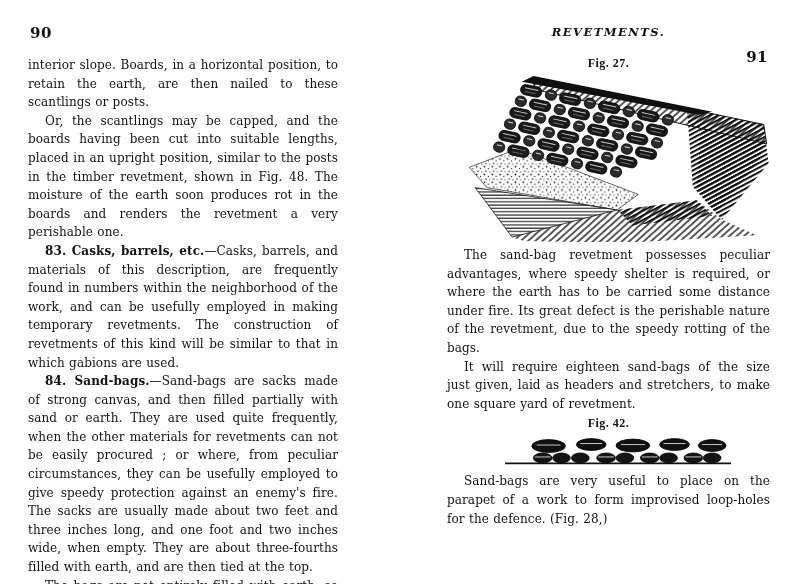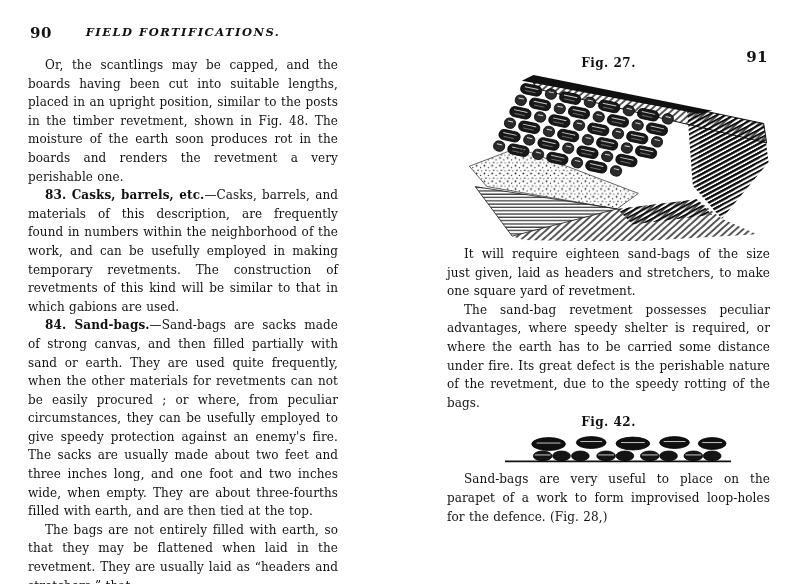--- a/index.html
+++ b/index.html
@@ -21,44 +21,45 @@
     font-size:11.5px;font-weight:bold;font-style:italic;letter-spacing:1.5px;
   }
   .body-text p{
     margin:0;font-size:12px;line-height:18.6px;text-align:justify;
     letter-spacing:.1px;word-spacing:.4px;
   }
   .body-text p.ind{text-indent:17px;}
   .lead{font-weight:bold;margin-top:16px;}
   .figcap{
     text-align:center;font-size:12px;font-weight:bold;
-    margin:3px 0 1px 0;letter-spacing:.5px;
+    margin:3px 0 1px 0;letter-spacing:.5px;font-family:Liberation Serif, serif;
   }
   .fig27-wrap{width:302px;margin:0 0 4px 20px;}
   .fig28-wrap{width:230px;margin:0 auto 4px auto;padding-left:18px;}
   svg{display:block;}
 </style>
 </head>
 <body>
 
 <div class="page page-left">
   <div class="pagehead">
     <span class="folio folio-left">90</span>
-    <span class="runhead">FIELD FORTIFICATIONS.</span>
   </div>
   <div class="body-text">
+    <p>interior slope. Boards, in a horizontal position, to retain the earth, are then nailed to these scantlings or posts.</p>
     <p class="ind">Or, the scantlings may be capped, and the boards having been cut into suitable lengths, placed in an upright position, similar to the posts in the timber revetment, shown in Fig. 48. The moisture of the earth soon produces rot in the boards and renders the revetment a very perishable one.</p>
     <p class="ind"><span class="lead">83. Casks, barrels, etc.</span><span>—Casks, barrels, and materials of this description, are frequently found in numbers within the neighborhood of the work, and can be usefully employed in making temporary revetments. The construction of revetments of this kind will be similar to that in which gabions are used.</span></p>
     <p class="ind"><span class="lead">84. Sand-bags.</span><span>—Sand-bags are sacks made of strong canvas, and then filled partially with sand or earth. They are used quite frequently, when the other materials for revetments can not be easily procured ; or where, from peculiar circumstances, they can be usefully employed to give speedy protection against an enemy's fire. The sacks are usually made about two feet and three inches long, and one foot and two inches wide, when empty. They are about three-fourths filled with earth, and are then tied at the top.</span></p>
     <p class="ind">The bags are not entirely filled with earth, so that they may be flattened when laid in the revetment. They are usually laid as “headers and stretchers,” that</p>
   </div>
 </div>
 
 <div class="page page-right">
   <div class="pagehead">
+    <span class="runhead">REVETMENTS.</span>
     <span class="folio folio-right">91</span>
   </div>
   <div class="body-text">
 
     <div class="figcap">Fig. 27.</div>
 
     <div class="fig27-wrap">
       <svg viewBox="0 0 310 175" width="302" height="170">
         <defs>
           <pattern id="hatch" width="5" height="5" patternUnits="userSpaceOnUse" patternTransform="rotate(48)">
@@ -156,22 +157,22 @@
 
         <polygon points="2,98 52,79 176,126 154,142 20,119" fill="url(#stipple)" stroke="#222" stroke-width="0.7"></polygon>
 
         <polygon points="8,119 154,142 46,170" fill="url(#hlines)" stroke="#111" stroke-width="0.8"></polygon>
 
         <polygon points="46,170 154,142 236,132 262,152 298,168 162,176 58,174" fill="url(#hatch)"></polygon>
         <polygon points="154,142 236,132 252,148 170,158" fill="url(#hatchDense)"></polygon>
       </svg>
     </div>
 
+    <p class="ind">The sand-bag revetment possesses peculiar advantages, where speedy shelter is required, or where the earth has to be carried some distance under fire. Its great defect is the perishable nature of the revetment, due to the speedy rotting of the bags.</p>
     <p class="ind">It will require eighteen sand-bags of the size just given, laid as headers and stretchers, to make one square yard of revetment.</p>
-    <p class="ind">The sand-bag revetment possesses peculiar advantages, where speedy shelter is required, or where the earth has to be carried some distance under fire. Its great defect is the perishable nature of the revetment, due to the speedy rotting of the bags.</p>
 
     <div class="figcap">Fig. 42.</div>
 
     <div class="fig28-wrap">
       <svg viewBox="0 0 232 36" width="230" height="36">
         <line x1="2" y1="31.5" x2="230" y2="31.5" stroke="#111" stroke-width="1.6"></line>
 
         <g fill="#141414" stroke="#000" stroke-width="0.7">
           <ellipse cx="40" cy="26" rx="9.5" ry="5"></ellipse>
           <ellipse cx="59" cy="26" rx="9" ry="5"></ellipse>

